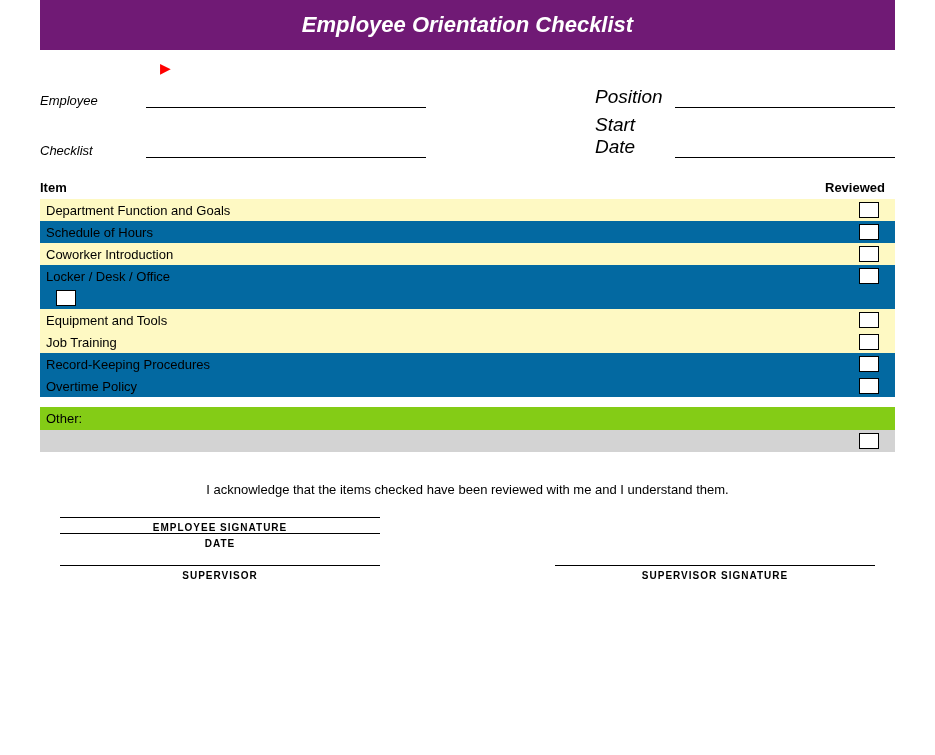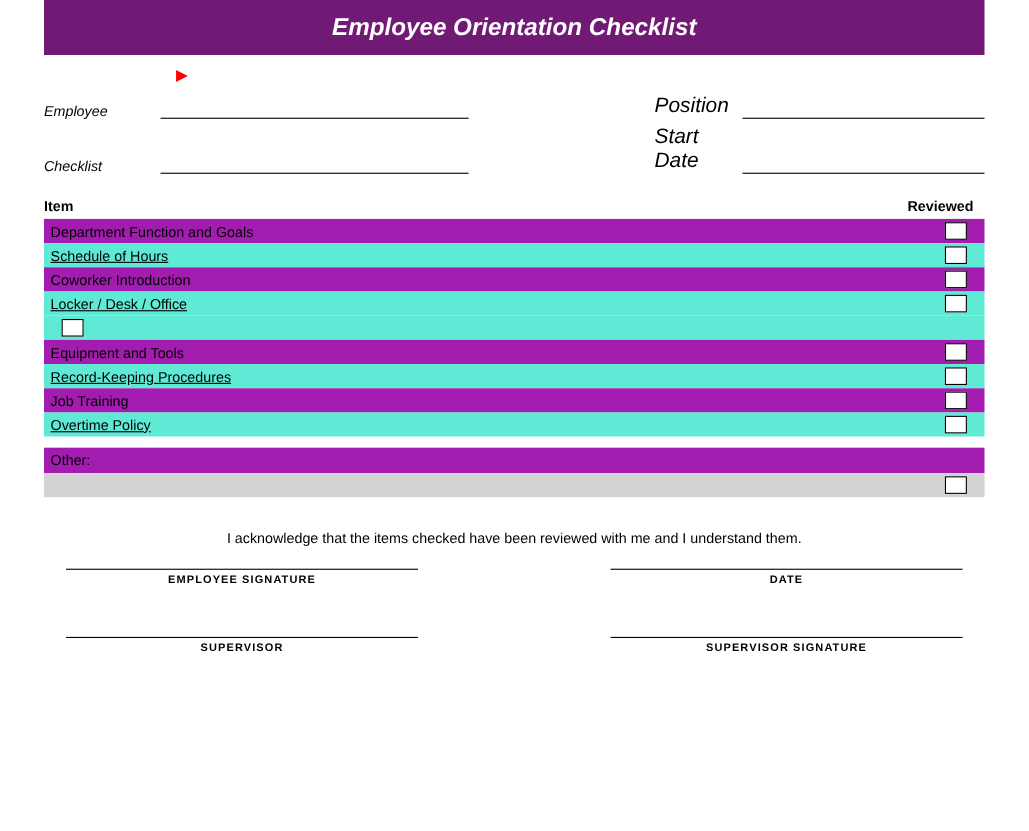--- a/index.html
+++ b/index.html
@@ -93,26 +93,25 @@
       font-weight: bold;
     }
     .checklist-row {
       display: flex;
       align-items: center;
       padding: 3px 6px;
       font-size: 13px;
       min-height: 22px;
     }
     .checklist-row.striped {
-      background: #a21caf;
+      background: #fef9c3;
       justify-content: flex-end;
     }
     .checklist-row.white {
-      background: #5eead4;
-      text-decoration: underline;
+      background: #0369a1;
     }
     .checklist-row.gray-only {
       background: #d3d3d3;
     }
     .checklist-item-text {
       flex: 1;
     }
     .checklist-checkbox {
       width: 20px;
       height: 16px;
@@ -122,32 +121,33 @@
       margin: 0 10px;
       flex-shrink: 0;
     }
     .spacer-row {
       height: 10px;
       background: #fff;
     }
     .other-row {
       padding: 4px 6px;
       font-size: 13px;
-      background: #a21caf;
+      background: #84cc16;
     }
     .acknowledgment {
       text-align: center;
       margin: 30px 0 20px 0;
       font-size: 13px;
     }
     .signature-section {
       display: flex;
       justify-content: space-between;
       margin-top: 10px;
       padding: 0 20px;
+      flex-direction: column;
     }
     .sig-block {
       display: flex;
       flex-direction: column;
       align-items: center;
       width: 320px;
     }
     .sig-line {
       border-top: 1px solid #000;
       width: 100%;
@@ -156,21 +156,21 @@
     .sig-label {
       font-size: 10px;
       letter-spacing: 1px;
       text-transform: uppercase;
       color: #000;
       font-weight: bold;
     }
     .signature-section2 {
       display: flex;
       justify-content: space-between;
-      margin-top: 46px;
+      margin-top: 16px;
       padding: 0 20px;
     }
   </style>
 </head>
 <body>
 
 <div class="page">
 
   <div class="header-banner">
     <span>Employee Orientation Checklist</span>
@@ -220,29 +220,29 @@
       <span class="checklist-item-text">Locker / Desk / Office</span>
       <span class="checklist-checkbox"></span>
     </div>
         <div class="checklist-row white">
       <span class="checklist-checkbox"></span>
     </div>
         <div class="checklist-row striped">
       <span class="checklist-item-text">Equipment and Tools</span>
       <span class="checklist-checkbox"></span>
     </div>
-        <div class="checklist-row white">
-      <span class="checklist-item-text">Record-Keeping Procedures</span>
-      <span class="checklist-checkbox"></span>
-    </div>
         <div class="checklist-row striped">
       <span class="checklist-item-text">Job Training</span>
       <span class="checklist-checkbox"></span>
     </div>
         <div class="checklist-row white">
+      <span class="checklist-item-text">Record-Keeping Procedures</span>
+      <span class="checklist-checkbox"></span>
+    </div>
+        <div class="checklist-row white">
       <span class="checklist-item-text">Overtime Policy</span>
       <span class="checklist-checkbox"></span>
     </div>
       </div>
 
     <div class="spacer-row"></div>
 
     <div class="other-row">
       <span>Other:</span>
     </div>

